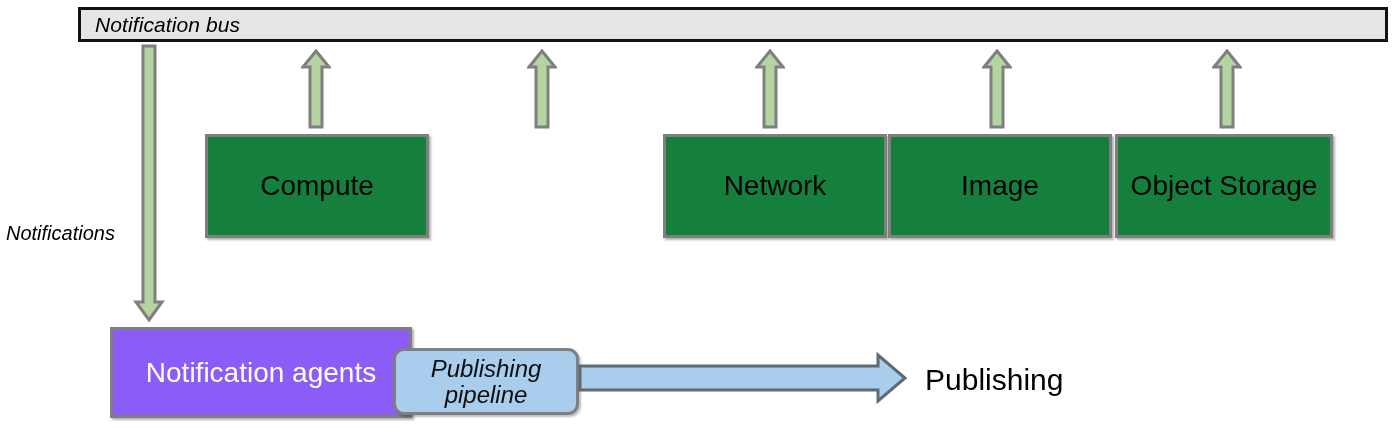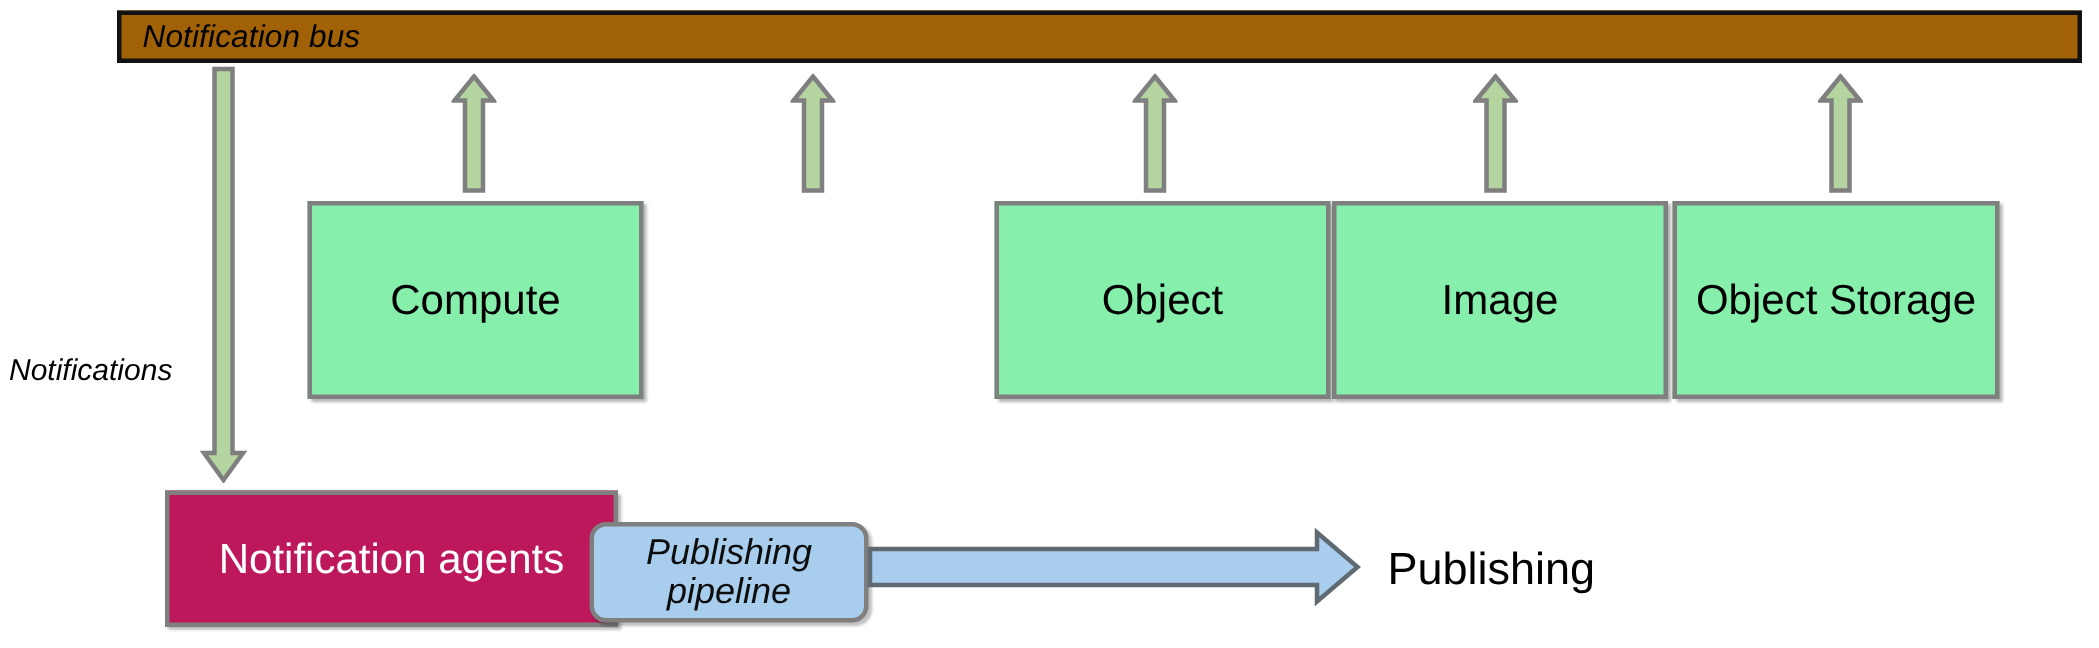--- a/index.html
+++ b/index.html
@@ -8,39 +8,39 @@
     background:#ffffff;
     font-family:"Liberation Sans", sans-serif;
     overflow:hidden;
   }
   #stage{position:relative;width:1399px;height:432px;}
 
   
   .bus{
     position:absolute;
     left:78px;top:7px;width:1310px;height:35px;
-    background:#a16207;
+    background:#e5e5e5;
     border:3px solid #111111;
     box-sizing:border-box;
     display:flex;align-items:center;
   }
   .bus-label{
     font-style:italic;
     font-size:21px;
     color:#000000;
     padding-left:14px;
     letter-spacing:.1px;
     white-space:nowrap;
   }
 
   
   .svc{
     position:absolute;
-    top:134px;height:132px;
-    background:#86efac;
+    top:134px;height:104px;
+    background:#15803d;
     border:3px solid #7f7f7f;
     box-sizing:border-box;
     display:flex;align-items:center;justify-content:center;
     box-shadow:2px 2px 2px rgba(0,0,0,.30);
   }
   .svc-label{
     font-size:28px;
     color:#000000;
     white-space:nowrap;
   }
@@ -48,32 +48,32 @@
   
   .uparrow{position:absolute;top:49px;width:30px;height:80px;}
   .uparrow svg{display:block;}
 
   
   .downarrow{position:absolute;left:133px;top:44px;width:32px;height:278px;}
   .downarrow svg{display:block;}
 
   .notif-label{
     position:absolute;
-    left:6px;top:236px;
+    left:6px;top:222px;
     font-style:italic;
     font-size:20px;
     color:#000000;
     white-space:nowrap;
   }
 
   
   .agents{
     position:absolute;
     left:110px;top:327px;width:302px;height:91px;
-    background:#be185d;
+    background:#8b5cf6;
     border:3px solid #7f7f7f;
     box-sizing:border-box;
     display:flex;align-items:center;justify-content:center;
     box-shadow:2px 2px 2px rgba(0,0,0,.30);
   }
   .agents-label{
     font-size:28px;color:#ffffff;white-space:nowrap;
   }
 
   
@@ -141,21 +141,21 @@
     <svg width="32" height="278" viewBox="0 0 32 278">
       <path d="M16 276 L29 258 L22 258 L22 2 L10 2 L10 258 L3 258 Z" fill="#b4d5a0" stroke="#7f7f7f" stroke-width="3" stroke-linejoin="miter"></path>
     </svg>
   </div>
   <div class="notif-label">Notifications</div>
 
   <div class="svc" style="left:205px;width:224px">
     <span class="svc-label">Compute</span>
   </div>
   <div class="svc" style="left:663px;width:224px">
-    <span class="svc-label">Object</span>
+    <span class="svc-label">Network</span>
   </div>
   <div class="svc" style="left:1115px;width:218px">
     <span class="svc-label">Object Storage</span>
   </div>
   <div class="svc" style="left:888px;width:224px">
     <span class="svc-label">Image</span>
   </div>
 
   <div class="agents">
     <span class="agents-label">Notification agents</span>

